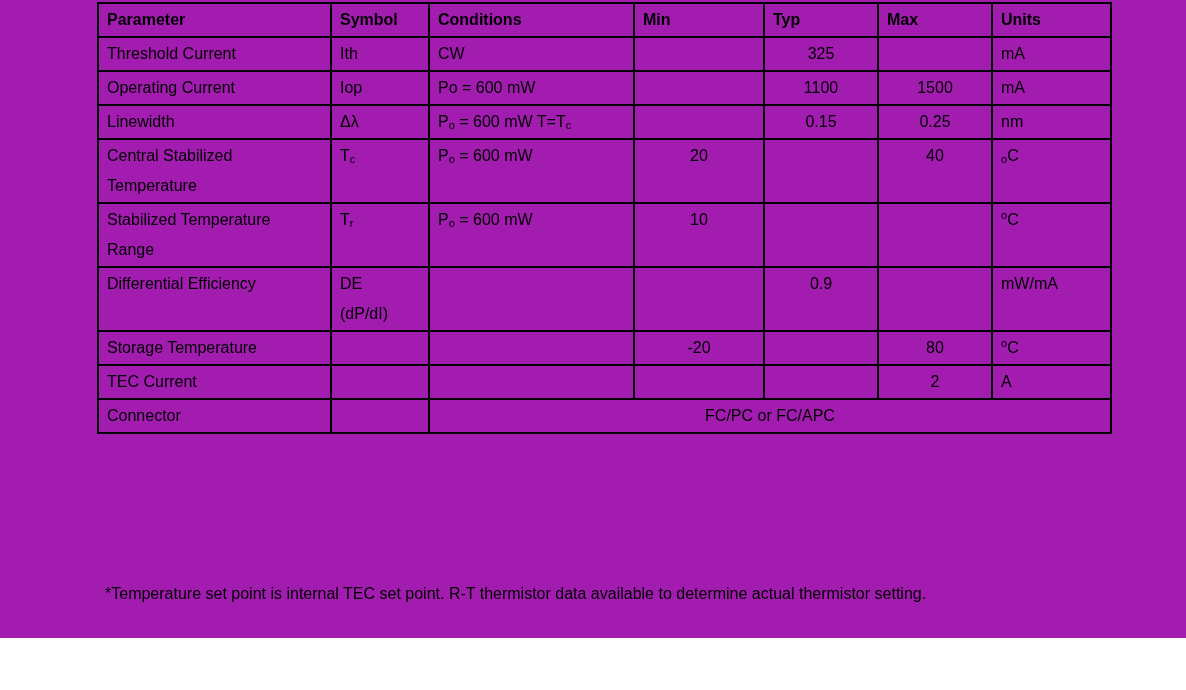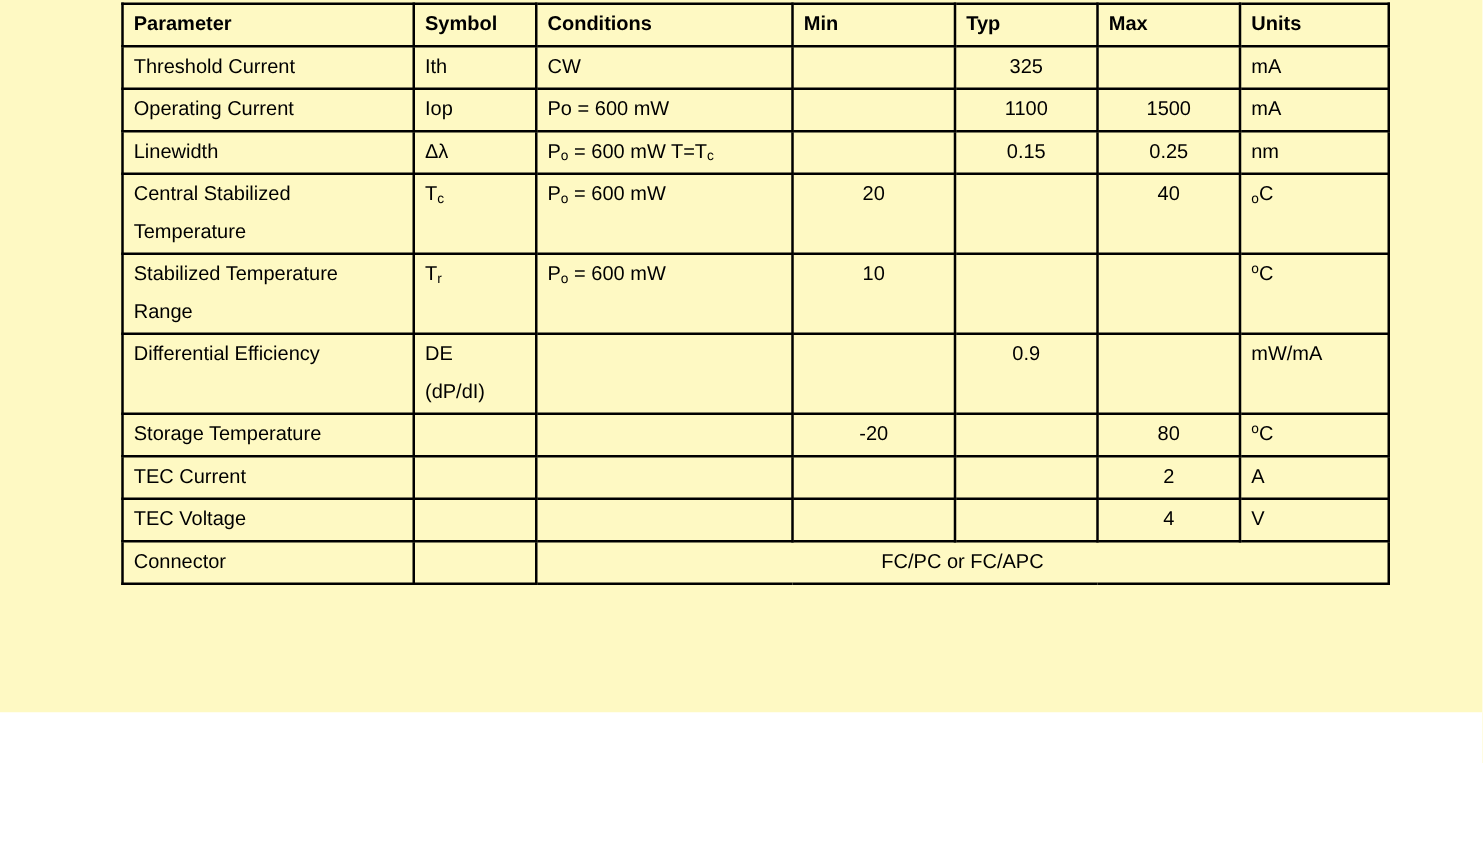--- a/index.html
+++ b/index.html
@@ -5,22 +5,22 @@
   html, body {
     margin: 0;
     padding: 0;
     background: #ffffff;
     font-family: "Liberation Sans", sans-serif;
     color: #000000;
   }
   .page {
     position: relative;
     width: 1186px;
-    height: 570px;
-    background: #fef9c3;
+    height: 638px;
+    background: #a21caf;
     overflow: hidden;
   }
   table.spec {
     position: absolute;
     left: 97px;
     top: 2px;
     border-collapse: collapse;
     table-layout: fixed;
   }
   .spec th, .spec td {
@@ -159,31 +159,23 @@
         <tr>
           <td>TEC Current</td>
           <td></td>
           <td></td>
           <td></td>
           <td></td>
           <td>2</td>
           <td>A</td>
         </tr>
         <tr>
-          <td>TEC Voltage</td>
-          <td></td>
-          <td></td>
-          <td></td>
-          <td></td>
-          <td>4</td>
-          <td>V</td>
-        </tr>
-        <tr>
           <td>Connector</td>
           <td></td>
           <td colspan="5" class="center">FC/PC or FC/APC</td>
         </tr>
       </tbody>
   </table>
 
 
+  <div class="footnote" id="footnote-2">*Temperature set point is internal TEC set point. R-T thermistor data available to determine actual thermistor setting.</div>
 
 </div>
 
 </body></html>

